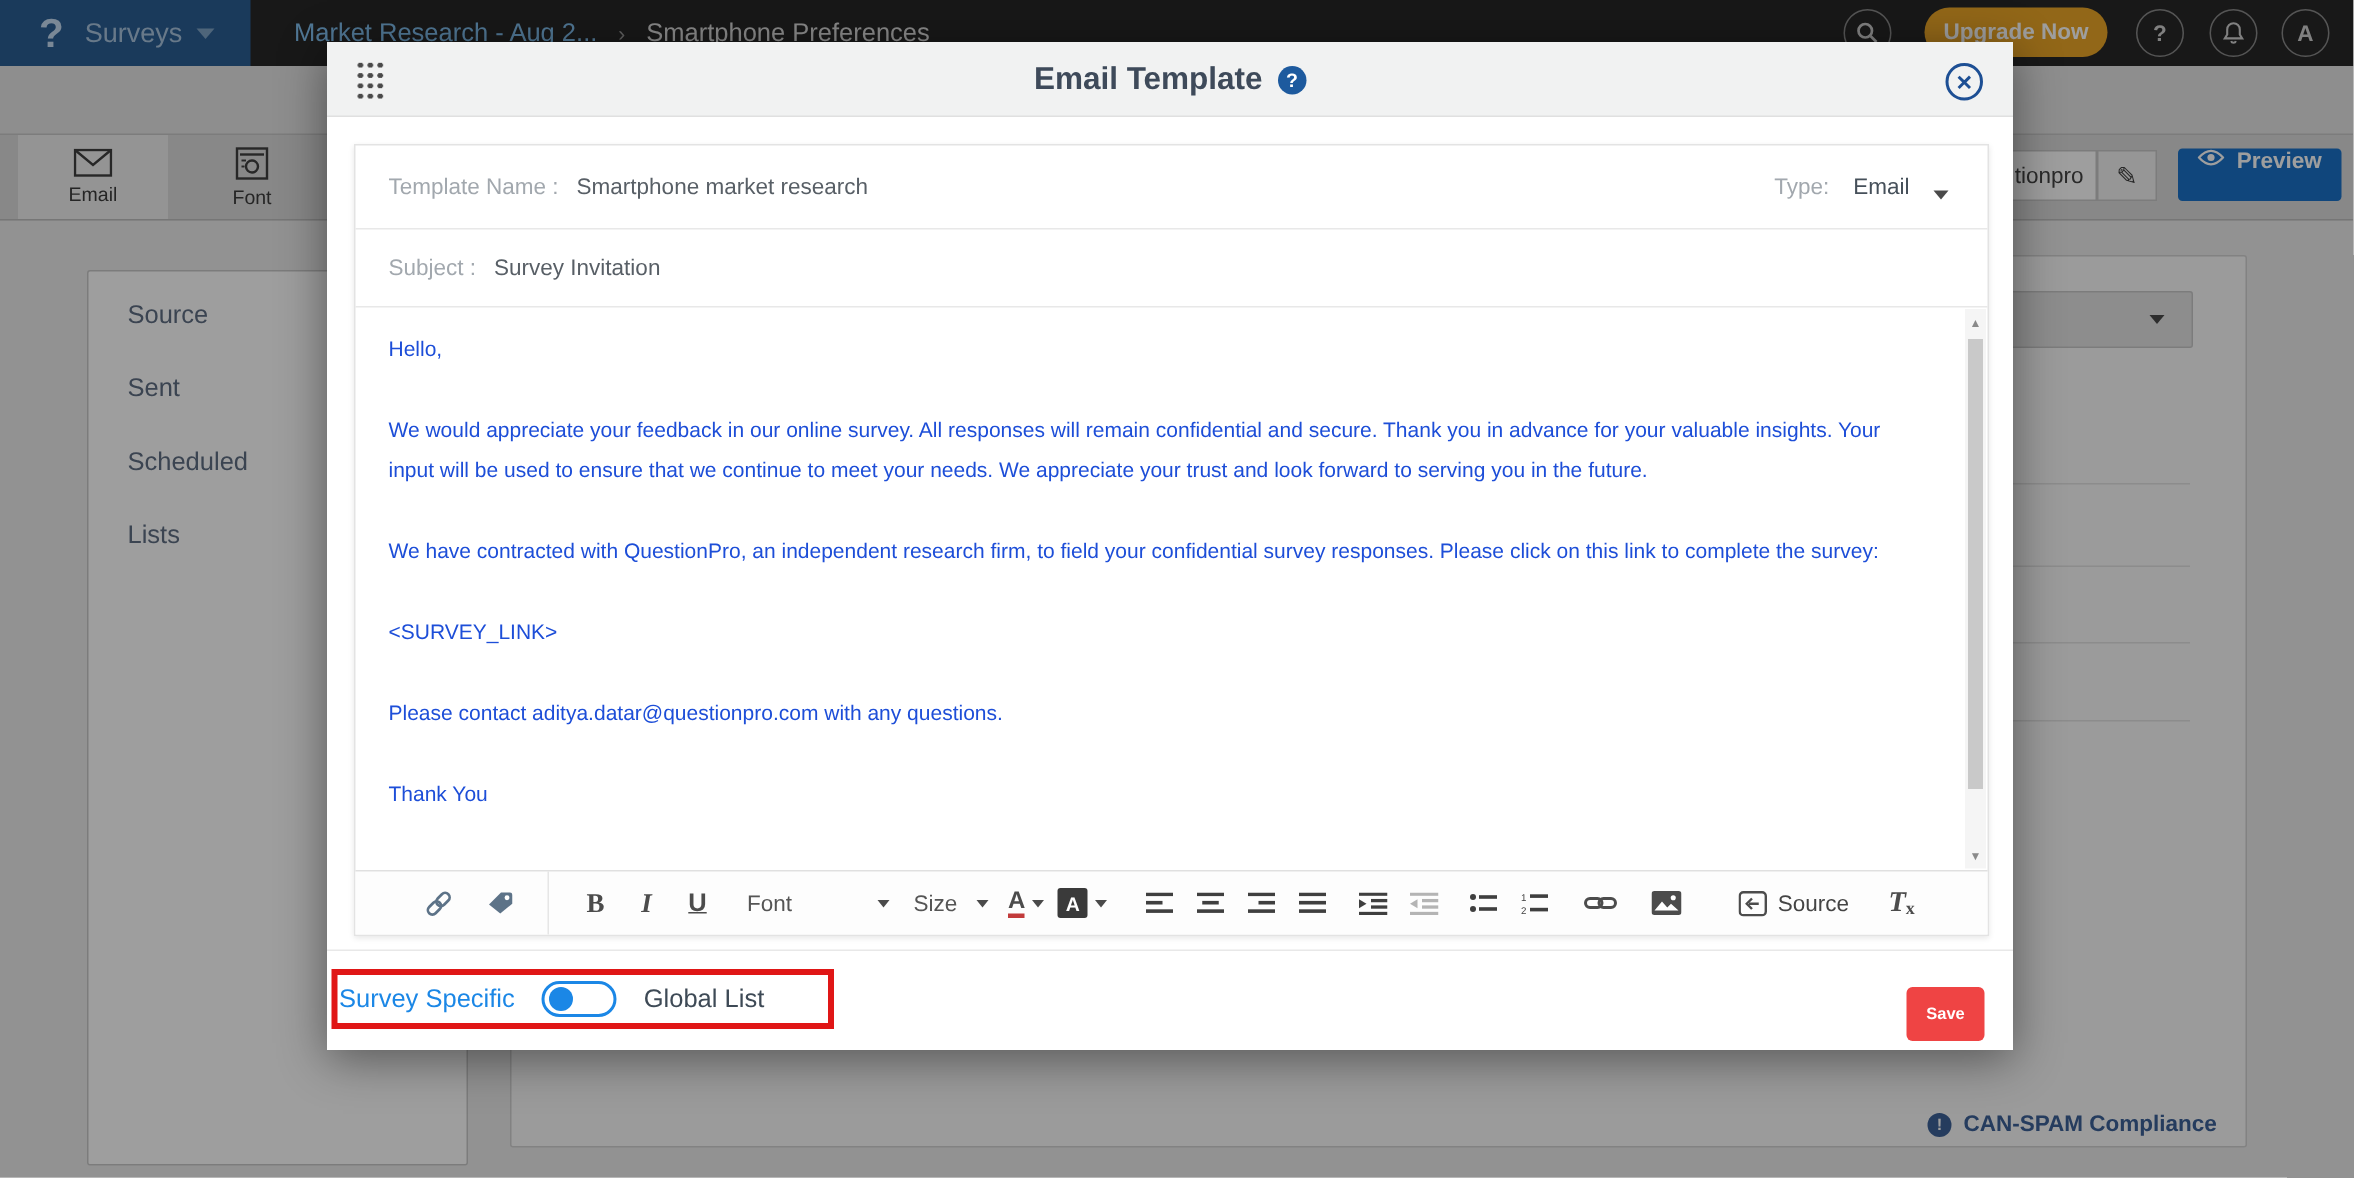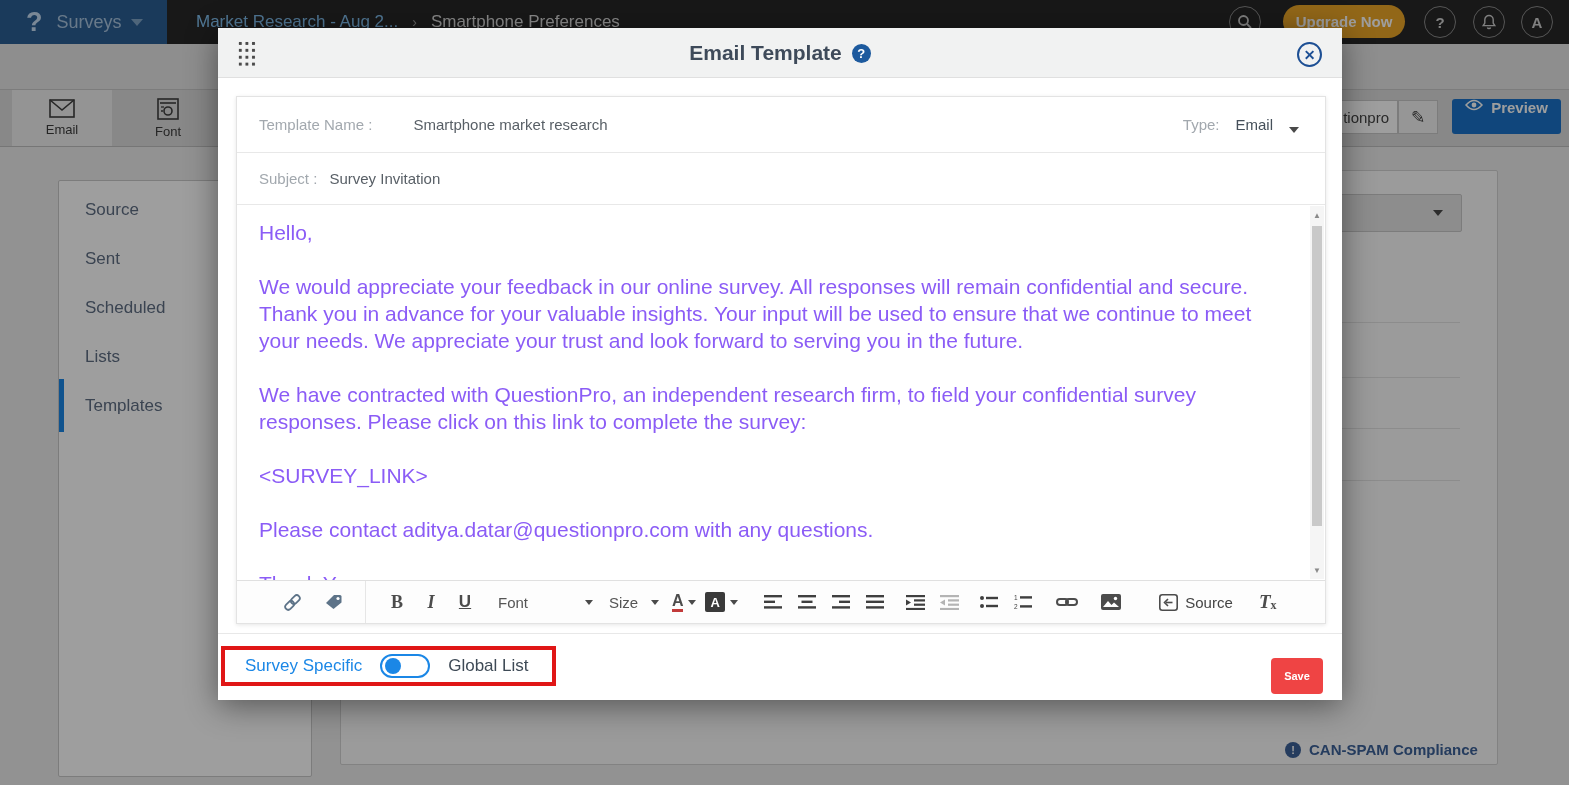--- a/index.html
+++ b/index.html
@@ -55,30 +55,30 @@
   #drag-handle { position:absolute; left:19px; top:12px; width:20px; height:27px;
      background-image:radial-gradient(circle, #4a4a4a 1.7px, transparent 1.9px);
      background-size:6.6px 6.9px; }
   #modal-title-wrap { position:absolute; left:0; right:0; top:0; height:50px; display:flex; align-items:center; justify-content:center; gap:10px; }
   #modal-title { font-size:21px; font-weight:bold; color:#3e4a5a; }
   #modal-help-icon { width:19px; height:19px; border-radius:50%; background:#1d5a9e; color:#fff; font-size:13px; font-weight:bold; display:flex; align-items:center; justify-content:center; }
   #modal-close { position:absolute; right:20px; top:14px; width:25px; height:25px; border:2px solid #1d4f94; border-radius:50%; color:#1d4f94; font-size:14px; font-weight:bold; display:flex; align-items:center; justify-content:center; }
 
   #card { position:absolute; left:18px; top:68px; width:1090px; border:1px solid #e3e3e3; box-shadow:0 1px 4px rgba(0,0,0,0.10); background:#fff; }
   .field-row { display:flex; align-items:center; border-bottom:1px solid #e8e8e8; padding:0 22px; position:relative; }
-  #row-name { height:56px;gap:29px; }
+  #row-name { height:56px; }
   #row-subject { height:52px; }
   .field-label { color:#a2a8ae; font-size:15px; margin-right:12px; }
   .field-value { color:#585f66; font-size:15px; }
   #type-group { position:absolute; right:26px; display:flex; align-items:flex-end; gap:16px; }
   #type-value { color:#46505a; font-size:15px; }
   .caret-sm { width:0; height:0; border-left:5px solid transparent; border-right:5px solid transparent; border-top:6px solid #4a4a4a; }
 
   #editor { position:relative; height:376px; border-bottom:1px solid #e0e0e0; overflow:hidden; }
-  #editor-text { position:absolute; left:0; top:0; right:16px; padding:14px 30px 0 22px; color:#8b5cf6; font-size:21px; }
+  #editor-text { position:absolute; left:0; top:0; right:16px; padding:14px 30px 0 22px; color:#1d4ed8; font-size:14px; }
   #editor-text p { line-height:27px; margin-bottom:27px; }
   #scrollbar { position:absolute; right:1px; top:1px; bottom:1px; width:14px; background:#f5f5f5; }
   .sb-arrow { position:absolute; left:0; width:14px; height:14px; color:#8a8a8a; font-size:8px; display:flex; align-items:center; justify-content:center; }
   #sb-up { top:2px; } #sb-down { bottom:2px; }
   #sb-thumb { position:absolute; left:2px; right:2px; top:20px; height:300px; background:#c9c9c9; }
 
   #toolbar { height:42px; display:flex; align-items:center; background:#fdfdfd; padding:0 12px; }
   .tb-btn { display:flex; align-items:center; justify-content:center; min-width:26px; height:30px; margin:0 4px; color:#4c4c4c; }
   .tb-sep { width:1px; height:42px; background:#e6e6e6; margin:0 14px; }
   .tb-b { font-weight:bold; font-size:18px; font-family:"Liberation Serif", serif; }
@@ -90,21 +90,21 @@
   #btn-bgcolor .chip { width:20px; height:20px; background:#3a3a3a; color:#fff; font-weight:bold; font-size:13px; display:flex; align-items:center; justify-content:center; border-radius:2px; }
   .mini-caret { width:0; height:0; border-left:4px solid transparent; border-right:4px solid transparent; border-top:5px solid #4a4a4a; margin-left:5px; }
   #btn-source { gap:7px; color:#444; font-size:15px; display:flex; align-items:center; }
   #btn-removeformat { font-family:"Liberation Serif", serif; }
   #btn-removeformat .T { font-style:italic; font-weight:bold; font-size:19px; }
   #btn-removeformat .x { font-weight:bold; font-size:12px; margin-top:7px; }
   .steel { color:#5d7388; }
   .disabled { opacity:0.38; }
 
   #modal-footer { position:absolute; left:0; right:0; top:605px; bottom:0; border-top:1px solid #e8e8e8; }
-  #highlight-box { position:absolute; left:3px; top:12px; width:335px; height:40px; border:4px solid #e01616; display:flex; align-items:center; padding-left:20px; gap:18px; }
+  #highlight-box { position:absolute; left:3px; top:12px; width:335px; height:40px; border:4px solid #e01616; display:flex; align-items:center; padding-left:1px; gap:18px; }
   #survey-specific-label { color:#1b87e6; font-size:17px; }
   #global-list-label { color:#3e4a56; font-size:17px; }
   #list-toggle { position:relative; width:50px; height:24px; border:2px solid #1b87e6; border-radius:13px; background:#fff; }
   #toggle-knob { position:absolute; left:3px; top:2px; width:16px; height:16px; border-radius:50%; background:#1b87e6; }
   #save-btn { position:absolute; right:19px; top:24px; width:52px; height:36px; background:#ef4444; border-radius:4px; color:#fff; font-size:11px; font-weight:bold; display:flex; align-items:center; justify-content:center; }
 
   svg { display:block; }
 </style>
 </head>
 <body>
@@ -180,23 +180,20 @@
         <span>Source</span>
       </div>
       <div class="side-item">
         <span>Sent</span>
       </div>
       <div class="side-item">
         <span>Scheduled</span>
       </div>
       <div class="side-item">
         <span>Lists</span>
-      </div>
-      <div class="side-item active">
-        <span>Templates</span>
       </div>
     </div>
   </div>
 
   <div id="right-panel" class="abs"></div>
   <div class="bg-row-line abs" style="top:322px;"></div>
   <div class="bg-row-line abs" style="top:377px;"></div>
   <div class="bg-row-line abs" style="top:428px;"></div>
   <div class="bg-row-line abs" style="top:480px;"></div>
   <div id="bg-select" class="abs">

